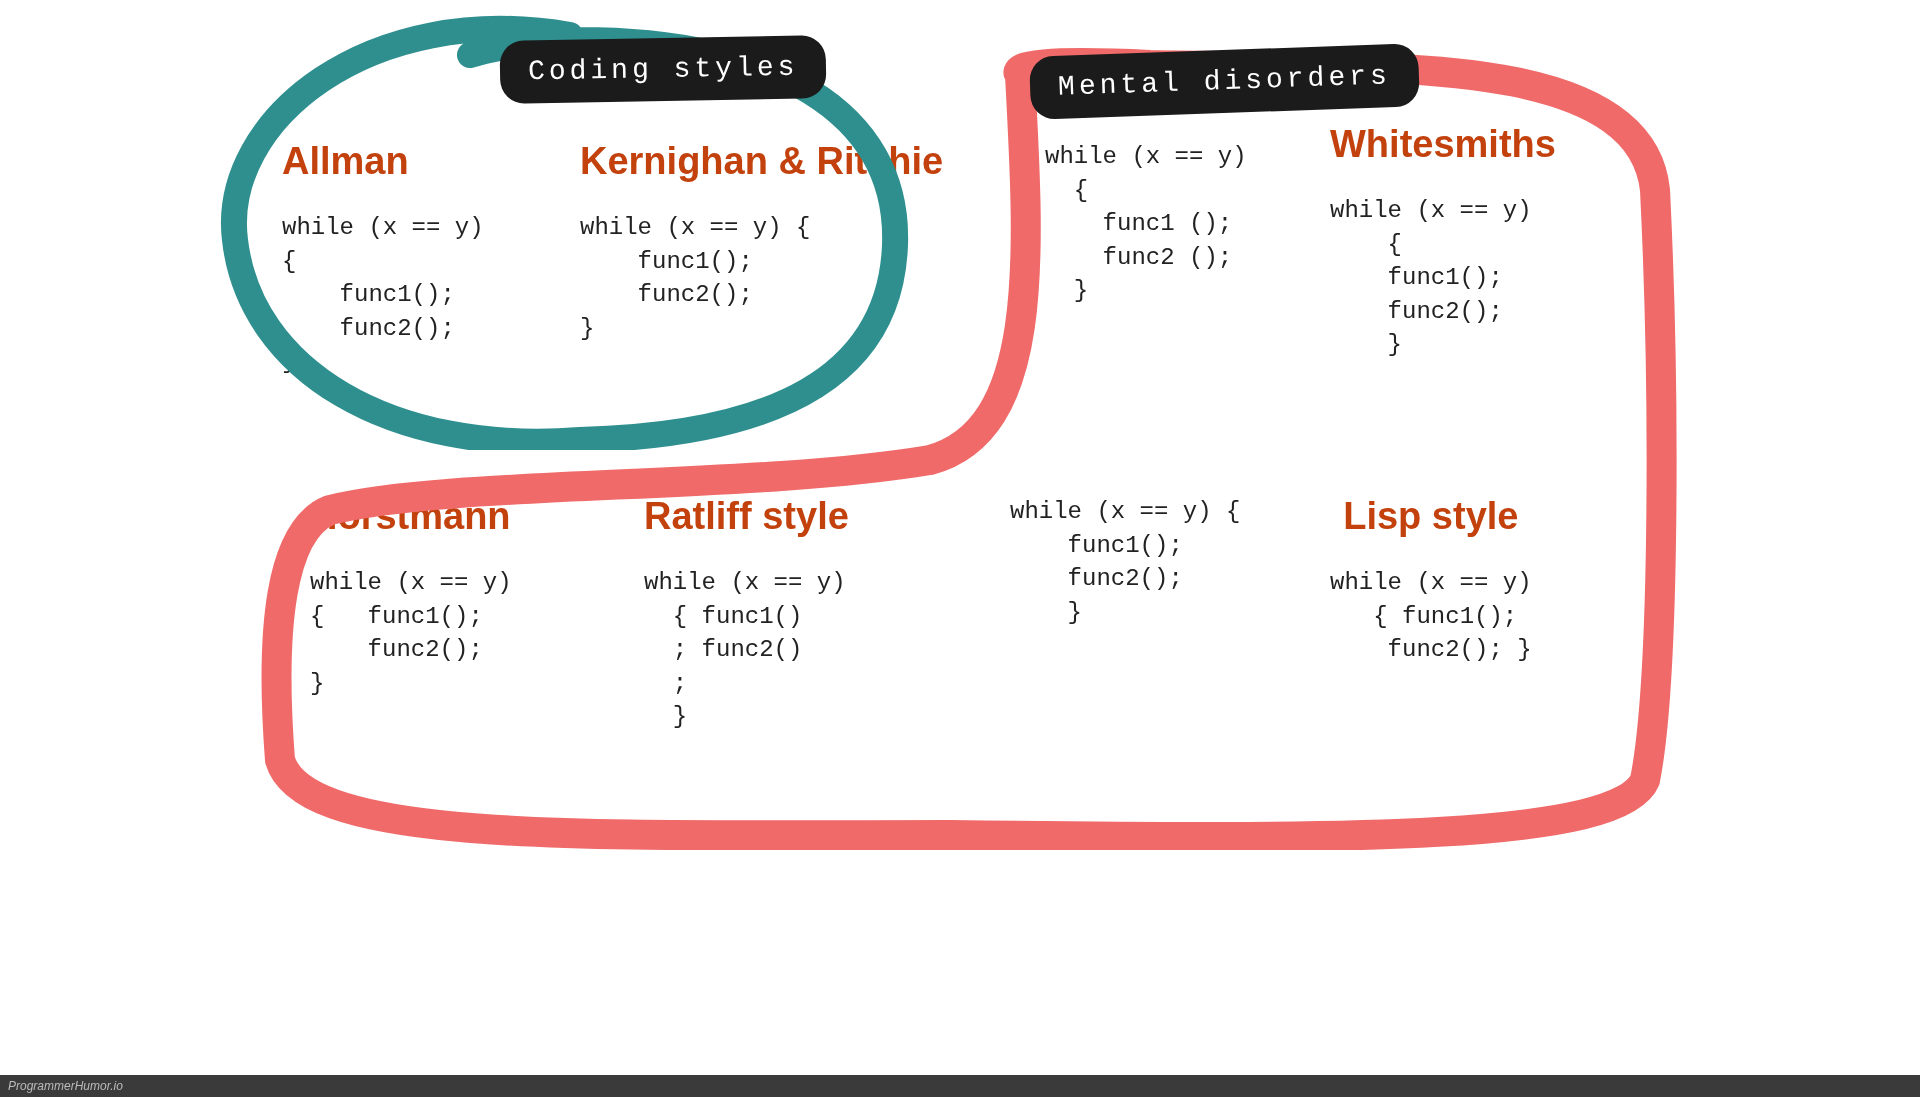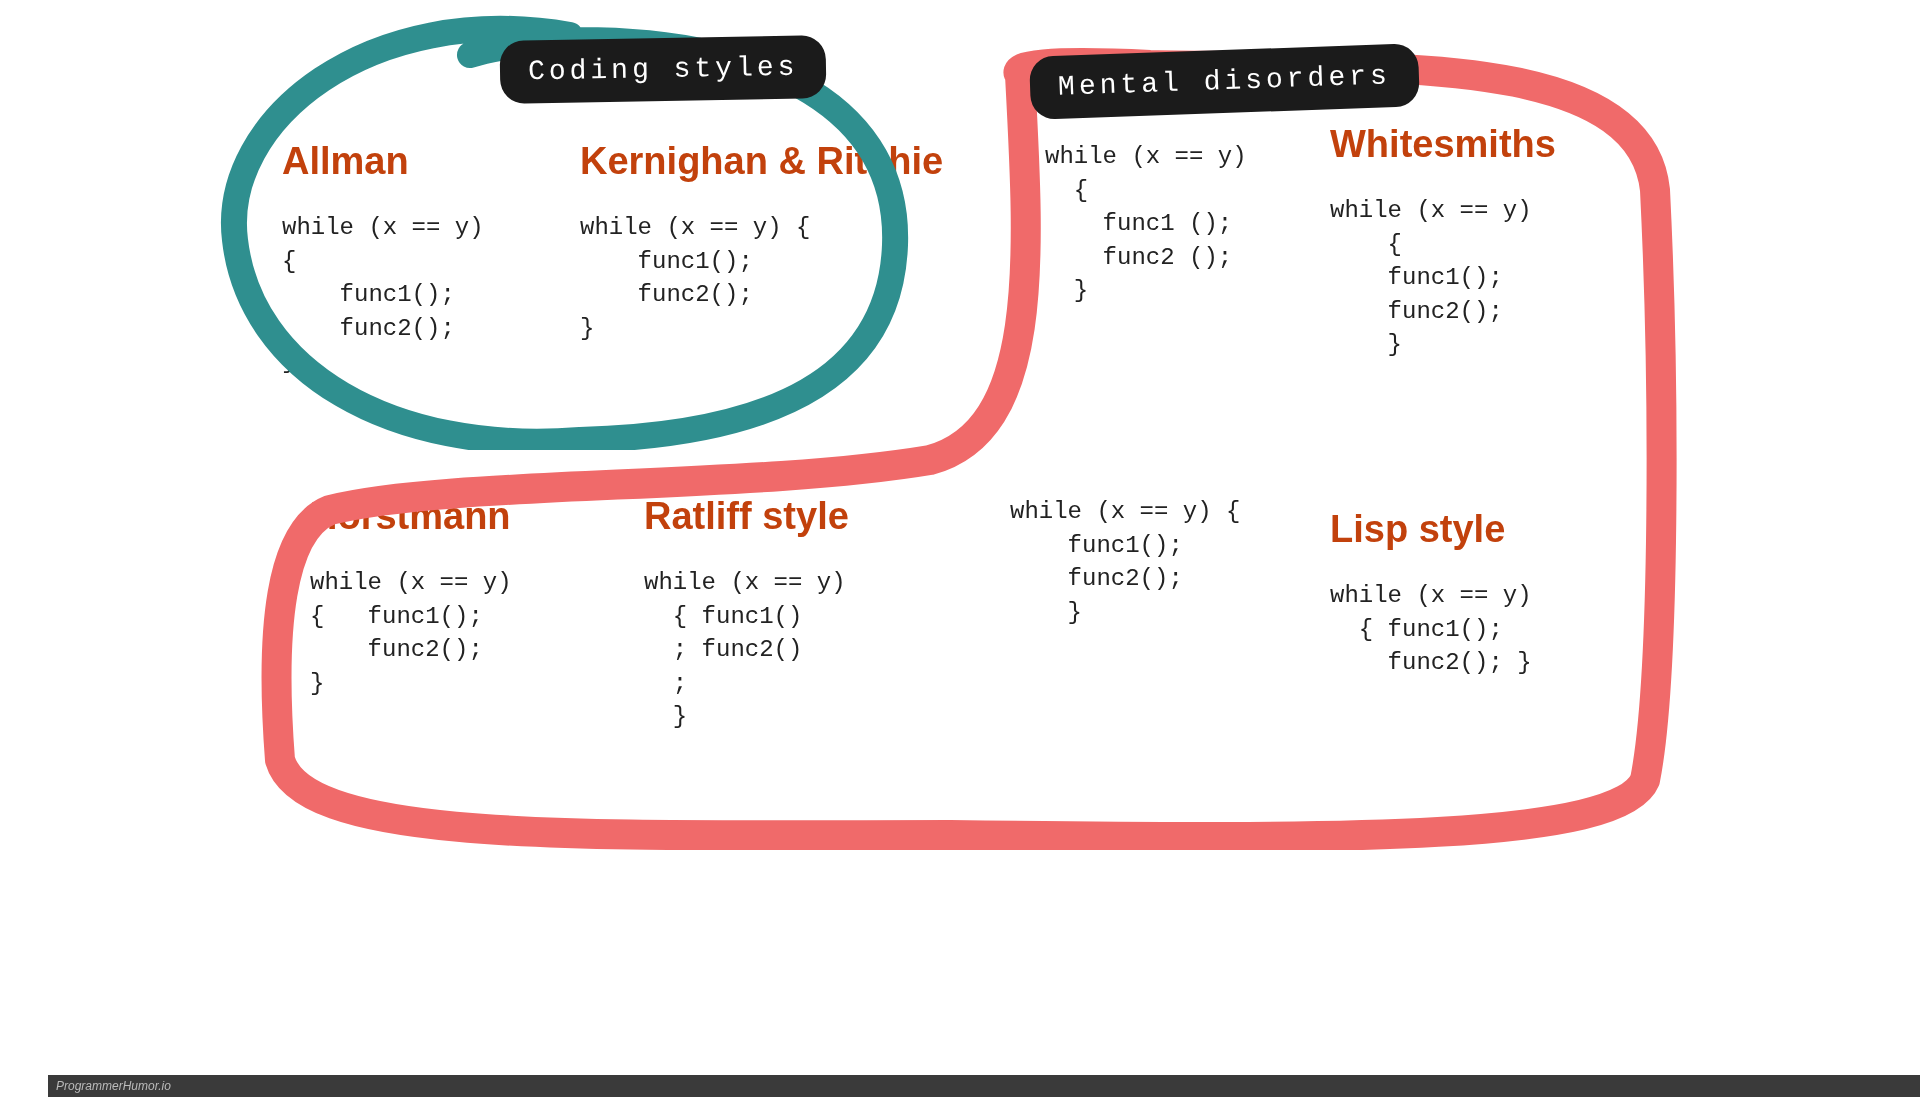--- a/index.html
+++ b/index.html
@@ -13,21 +13,20 @@
     }
     .footer {
       position: fixed;
       bottom: 0; left: 0; right: 0;
       background: #3a3a3a;
       color: #bbb;
       font-style: italic;
       font-size: 12px;
       padding: 4px 8px;
       font-family: sans-serif;
-      margin-left: 48px;
     }
     
     .teal-circle {
       position: absolute;
       top: 10px; left: 0px;
       width: 720px; height: 440px;
       z-index: 5;
       pointer-events: none;
     }
     
@@ -73,21 +72,21 @@
 
     
     .c1 { top: 140px; left: 72px; }
     .c2 { top: 140px; left: 370px; }
     .c3 { top: 140px; left: 835px; }
     .c4 { top: 123px; left: 1120px; }
     
     .c5 { top: 495px; left: 100px; }
     .c6 { top: 495px; left: 434px; }
     .c7 { top: 495px; left: 800px; }
-    .c8 { top: 508px; left: 1120px; }
+    .c8 { top: 495px; left: 1120px; text-align: center; }
   </style>
 </head>
 <body>
 
 <div class="canvas">
 
   <svg class="teal-circle" viewBox="0 0 720 440">
     <path d="M 360 25
              C 160 -10, 10 110, 25 230
              C 40 360, 180 445, 370 430

